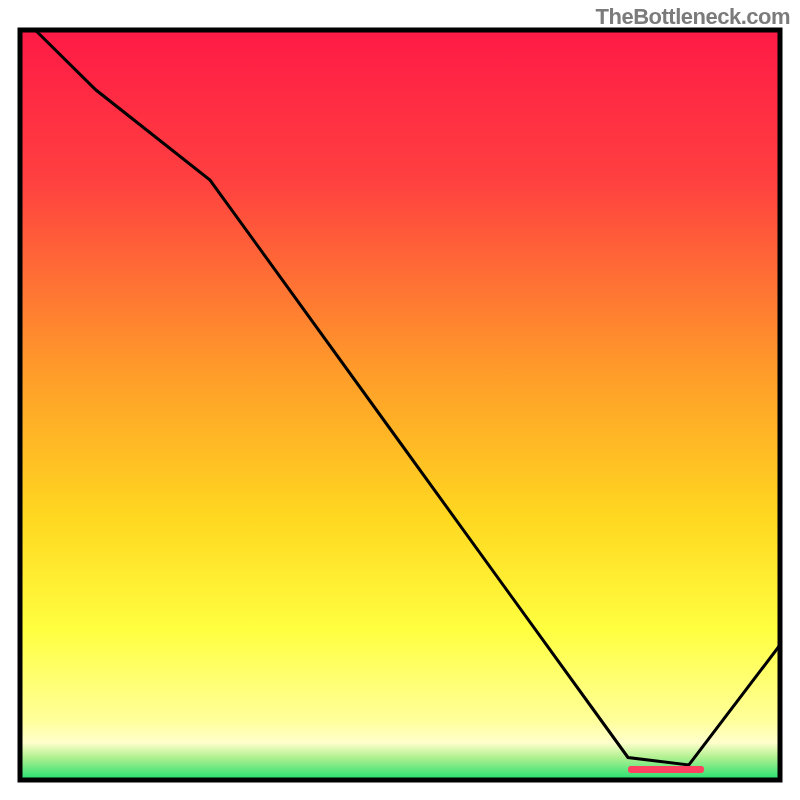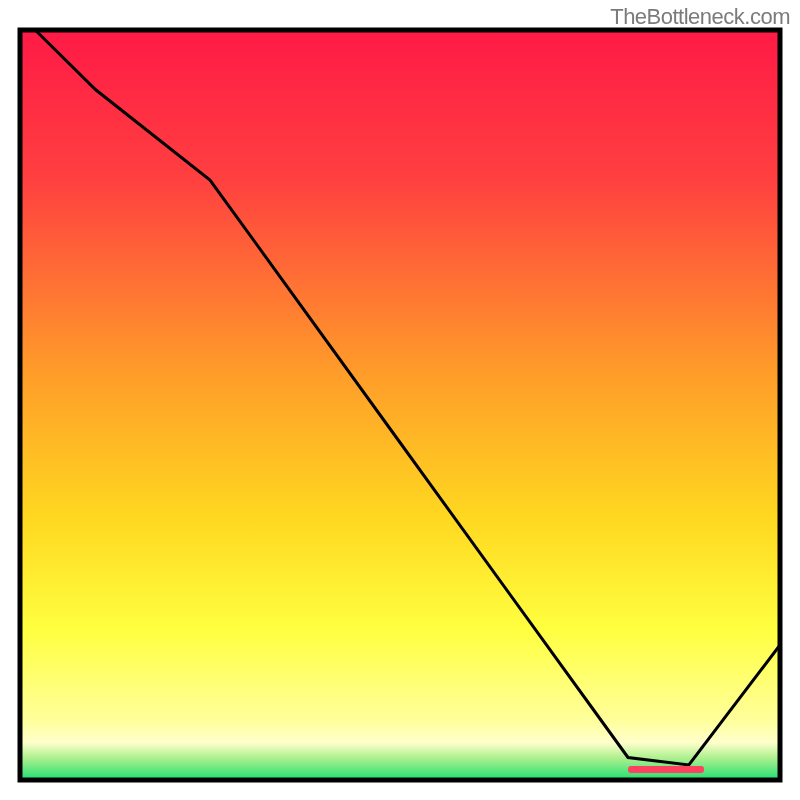--- a/index.html
+++ b/index.html
@@ -14,21 +14,21 @@
   .container {
     position: relative;
     width: 800px;
     height: 800px;
   }
   .attribution {
     position: absolute;
     top: 4px;
     right: 10px;
     font-size: 22px;
-    font-weight: normal;
+    font-weight: bold;
     color: #7b7b7b;
     letter-spacing: -0.5px;
   }
   svg.plot {
     position: absolute;
     top: 0;
     left: 0;
   }
 </style>
 </head>

